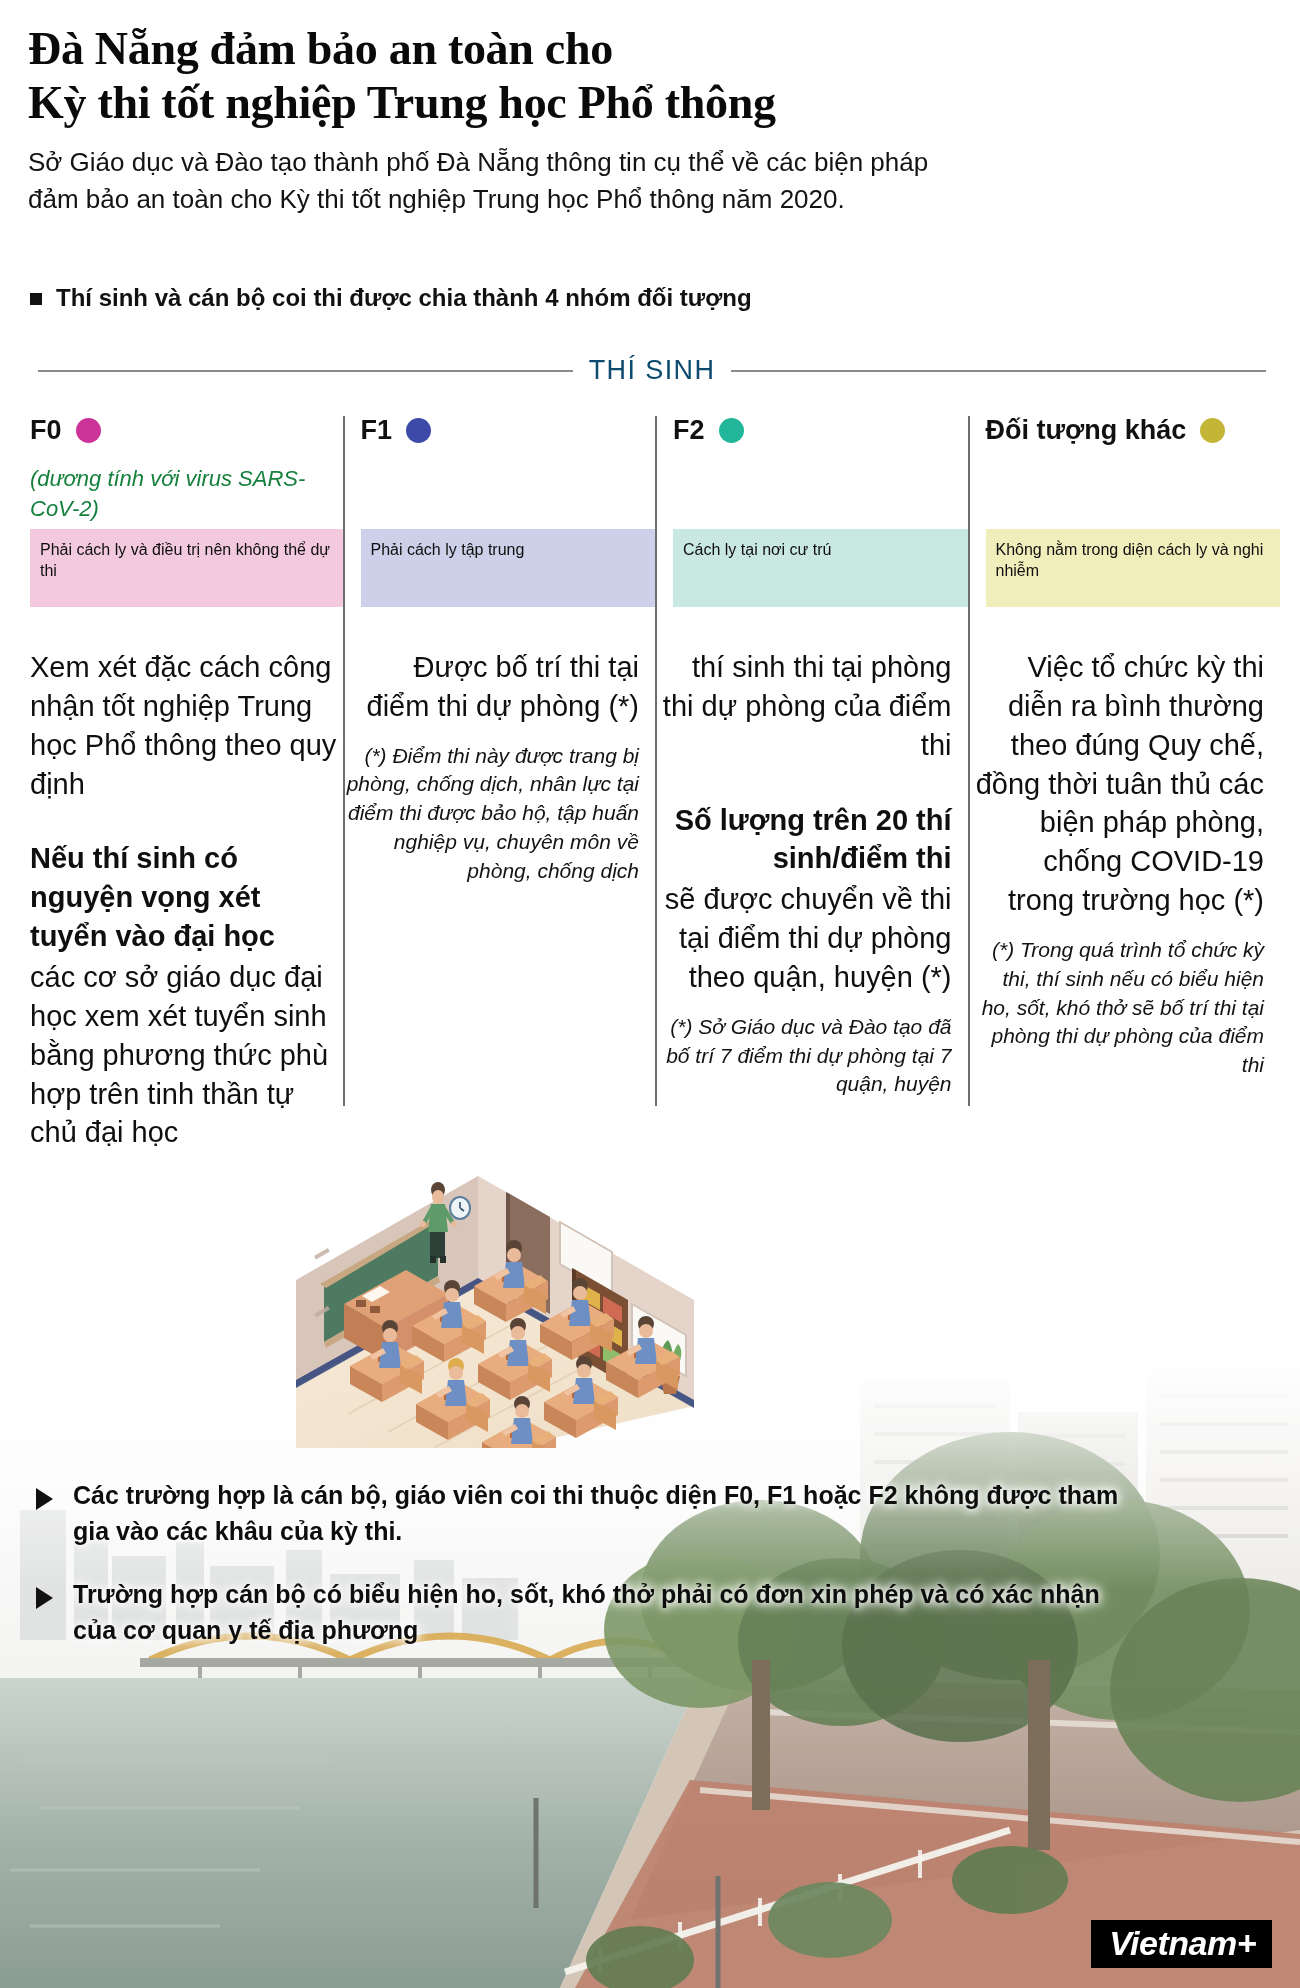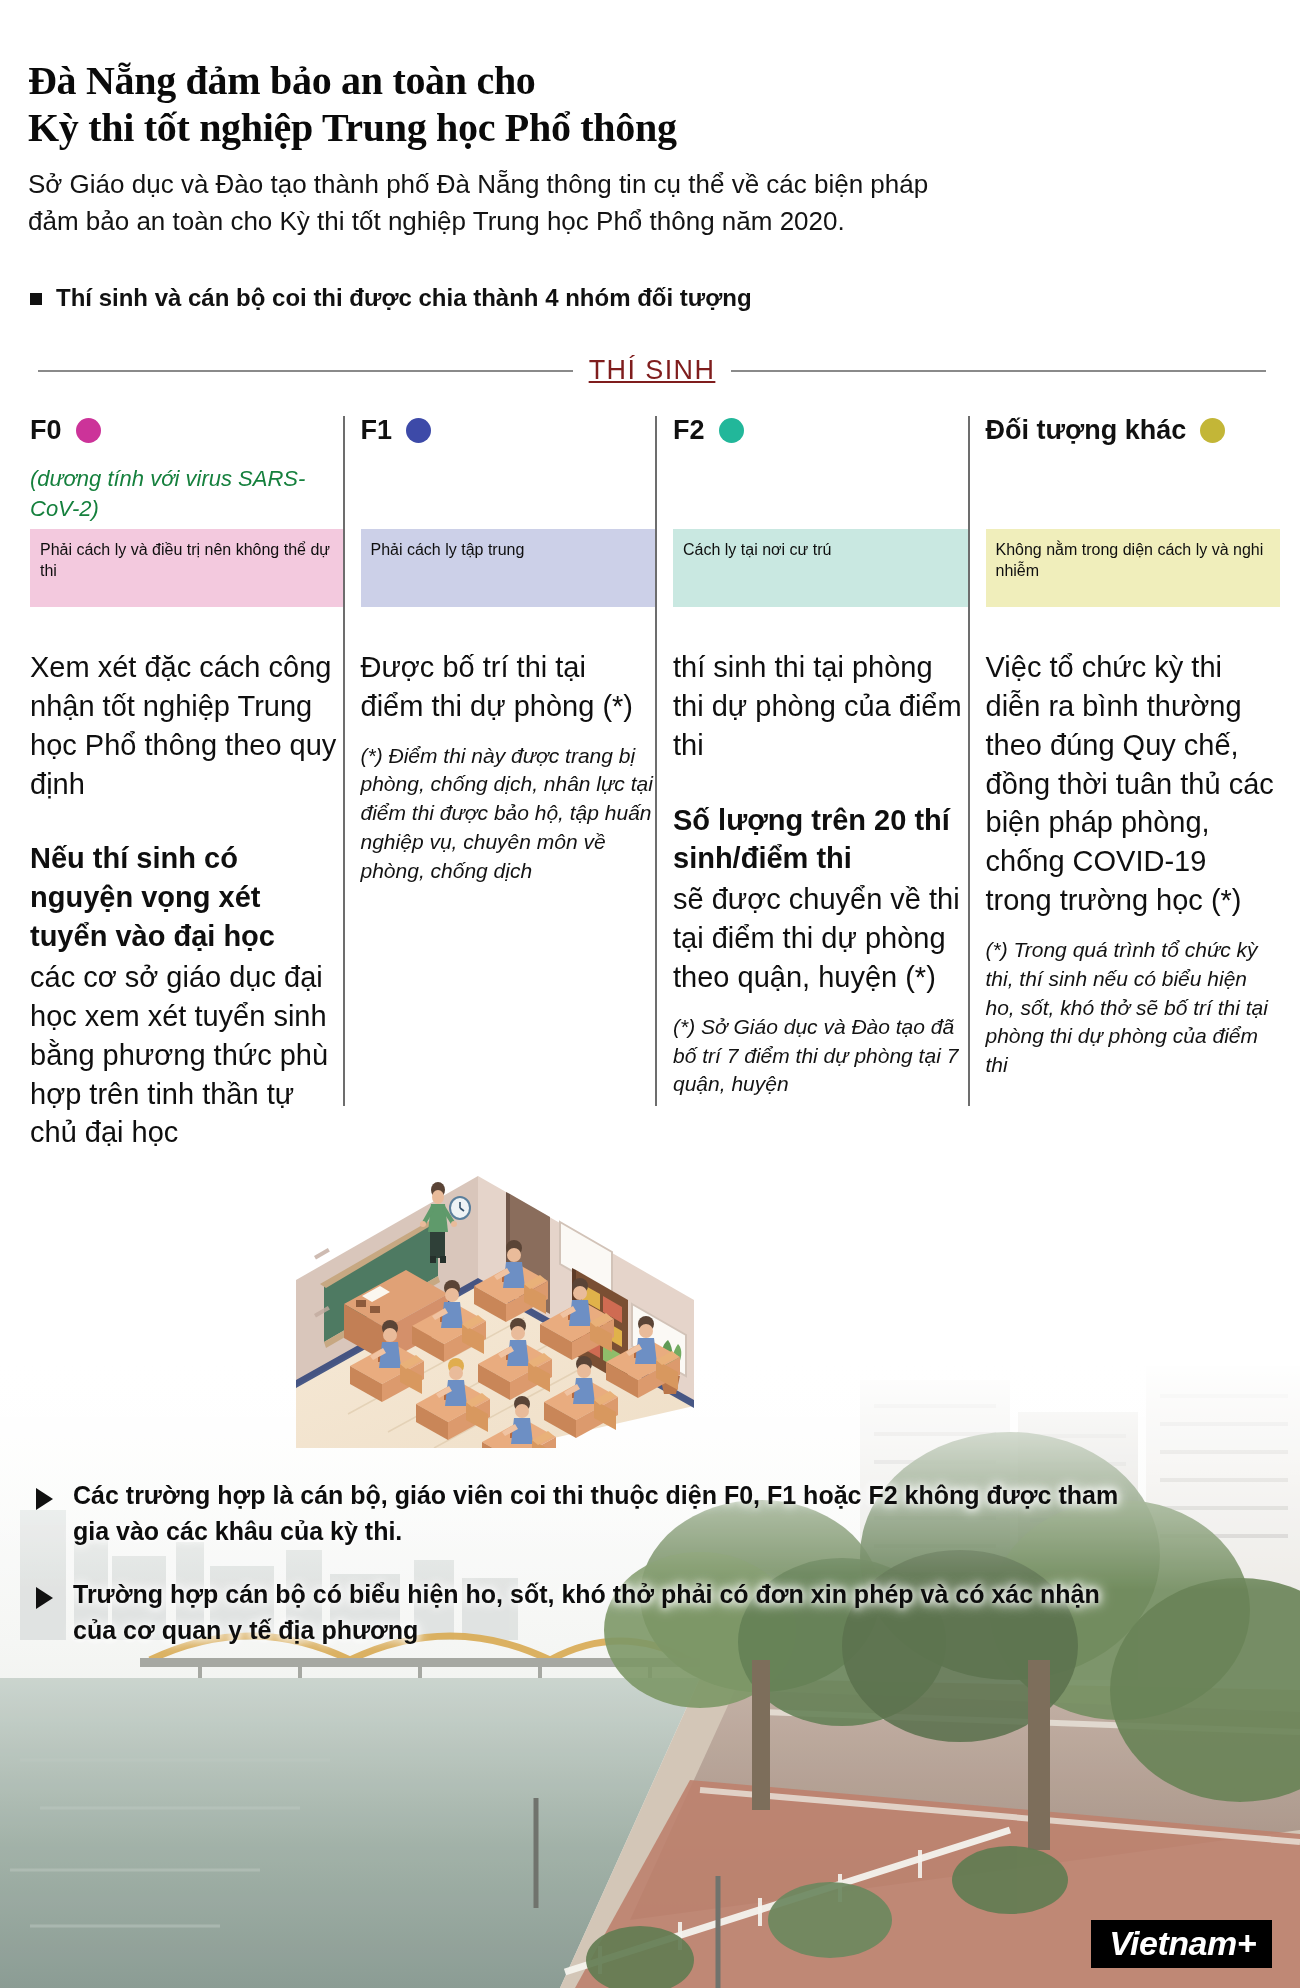--- a/index.html
+++ b/index.html
@@ -16,25 +16,24 @@
     height: 1988px;
     background: #ffffff;
     overflow: hidden;
   }
 
   
   .header { position: absolute; left: 28px; top: 22px; width: 1244px; }
   .title {
     font-family: "Liberation Serif", serif;
     font-weight: bold;
-    font-size: 40px;
+    font-size: 46px;
     line-height: 1.17;
     color: #0a0a0a;
     letter-spacing: -0.3px;
-    margin-top: 36px;
   }
   .subtitle {
     margin-top: 14px;
     font-size: 26px;
     line-height: 1.42;
     color: #131313;
     font-family: "Liberation Sans", sans-serif;
   }
 
   
@@ -65,24 +64,23 @@
     left: 38px;
     width: 1228px;
     display: flex;
     align-items: center;
     gap: 16px;
   }
   .divider .rule { flex: 1 1 auto; height: 2px; background: #8a8a8a; }
   .divider-label {
     font-size: 27px;
     letter-spacing: 1.4px;
-    color: #7f1d1d;
+    color: #0c4a6e;
     font-weight: 400;
     white-space: nowrap;
-    text-decoration: underline;
   }
   #divider-thisinh { top: 355px; }
   #divider-canbo { top: 1437px; }
   #divider-canbo .divider-label { text-shadow: 0 0 6px #fff, 0 0 10px #fff; }
   #divider-canbo .rule { background: #6f6f6f; }
 
   
   .columns {
     position: absolute;
     left: 30px; top: 410px;
@@ -143,21 +141,21 @@
     color: #0f0f0f;
   }
   .col1 .status-box { left: 0; }
   .col2 .status-box, .col3 .status-box, .col4 .status-box { left: 18px; width: calc(100% - 18px); }
 
   .col-body {
     position: absolute;
     left: 0; top: 238px;
     width: 100%;
   }
-  .col2 .col-body, .col3 .col-body, .col4 .col-body { left: 18px; width: calc(100% - 18px); }
+  .col2 .col-body, .col3 .col-body, .col4 .col-body { left: 2px; width: calc(100% - 18px); text-align: right; }
 
   .body-para {
     font-size: 29px;
     line-height: 1.34;
     color: #0f0f0f;
     margin-bottom: 2px;
   }
   .body-para.strong { font-weight: bold; }
   .body-para.gap-top { margin-top: 36px; }
   .footnote {

